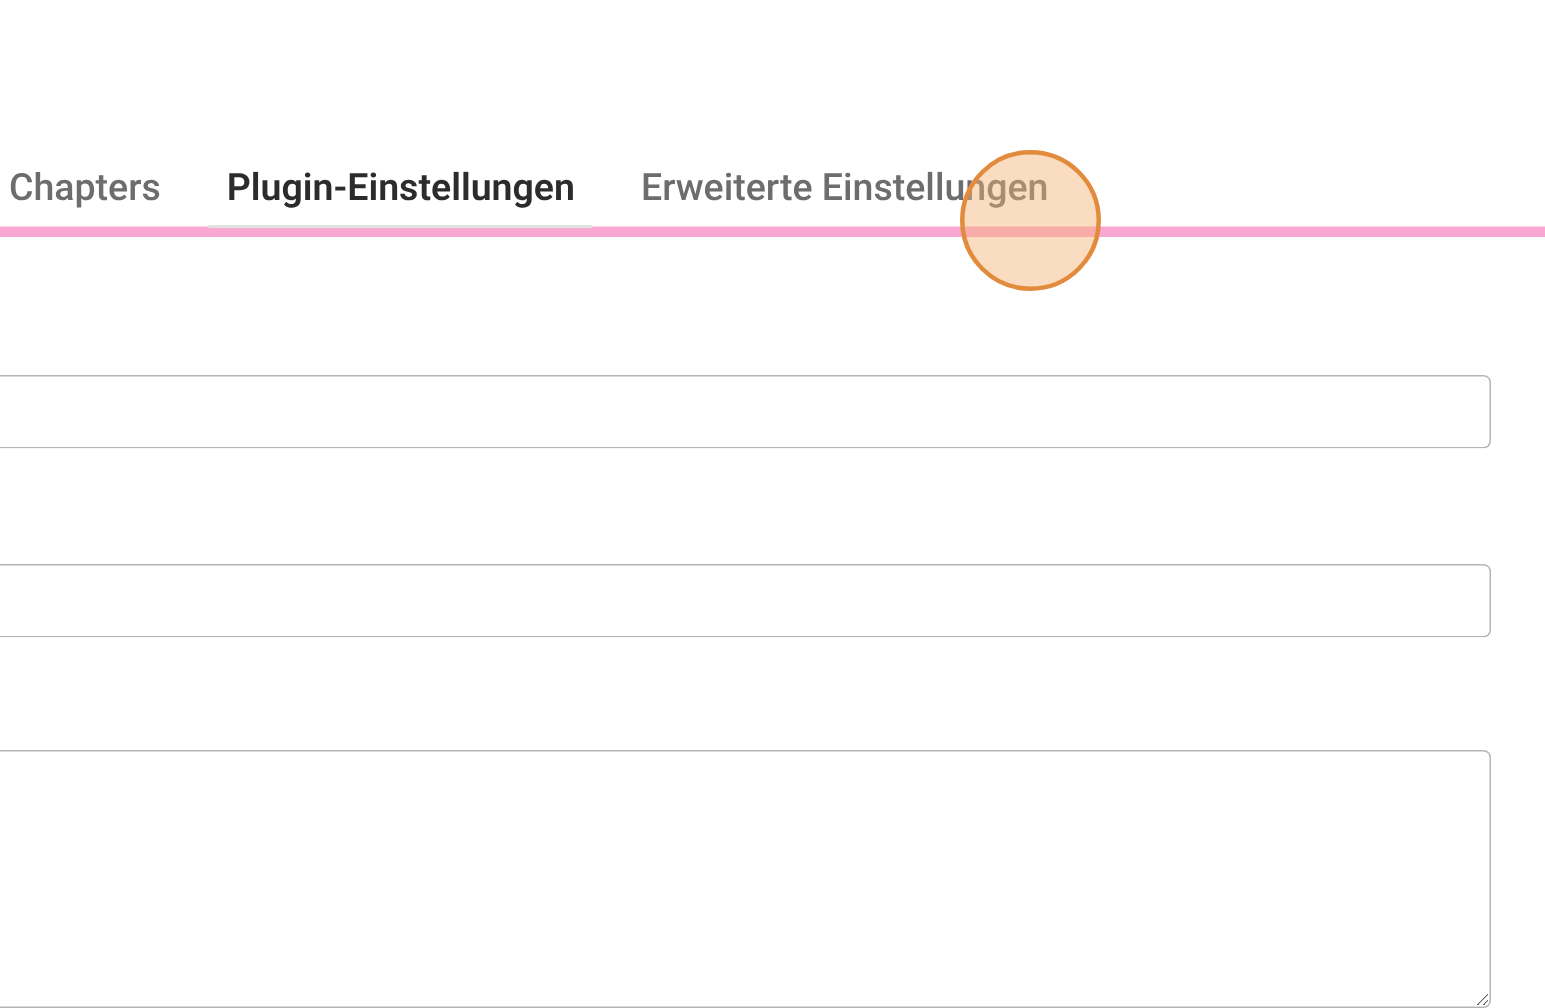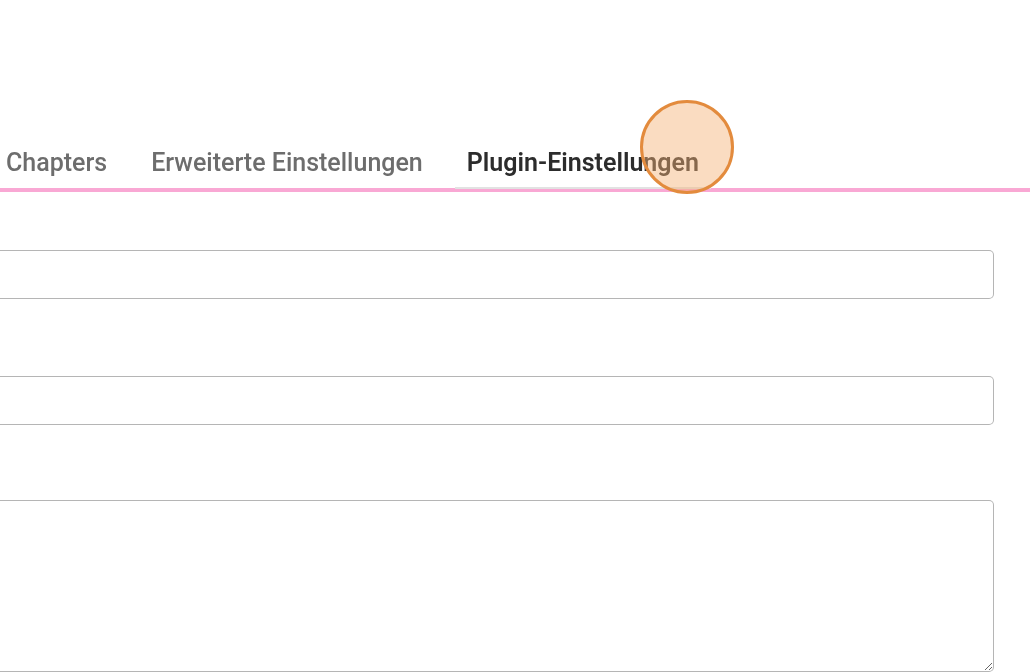--- a/index.html
+++ b/index.html
@@ -10,24 +10,24 @@
     body {
       font-family: -apple-system, BlinkMacSystemFont, "Segoe UI", Roboto, "Helvetica Neue", Arial, sans-serif;
       background: #ffffff;
       width: 1030px;
       height: 672px;
       position: relative;
       overflow: hidden;
     }
     .tabs-container {
       position: absolute;
-      top: 148px;
+      top: 114px;
       left: 0;
       right: 0;
-      border-bottom: 4px solid #f9a8d4;
+      border-bottom: 7px solid #f9a8d4;
       height: 44px;
     }
     .tabs {
       display: flex;
       align-items: flex-end;
       height: 100%;
       padding-left: 6px;
       gap: 44px;
     }
     .tab {
@@ -111,22 +111,22 @@
     }
   </style>
 </head>
 <body>
 
 <div class="inner-separator"></div>
 
 <div class="tabs-container">
   <div class="tabs">
     <div class="tab">Chapters</div>
+    <div class="tab active">Plugin-Einstellungen</div>
     <div class="tab">Erweiterte Einstellungen</div>
-    <div class="tab active">Plugin-Einstellungen</div>
   </div>
 </div>
 
 <div class="highlight-circle"></div>
 
 <div class="content">
   <input type="text" class="input-field first" value="" style="">
   <input type="text" class="input-field second" value="" style="">
   <textarea class="textarea-field" value="" style=""></textarea>
 </div>

